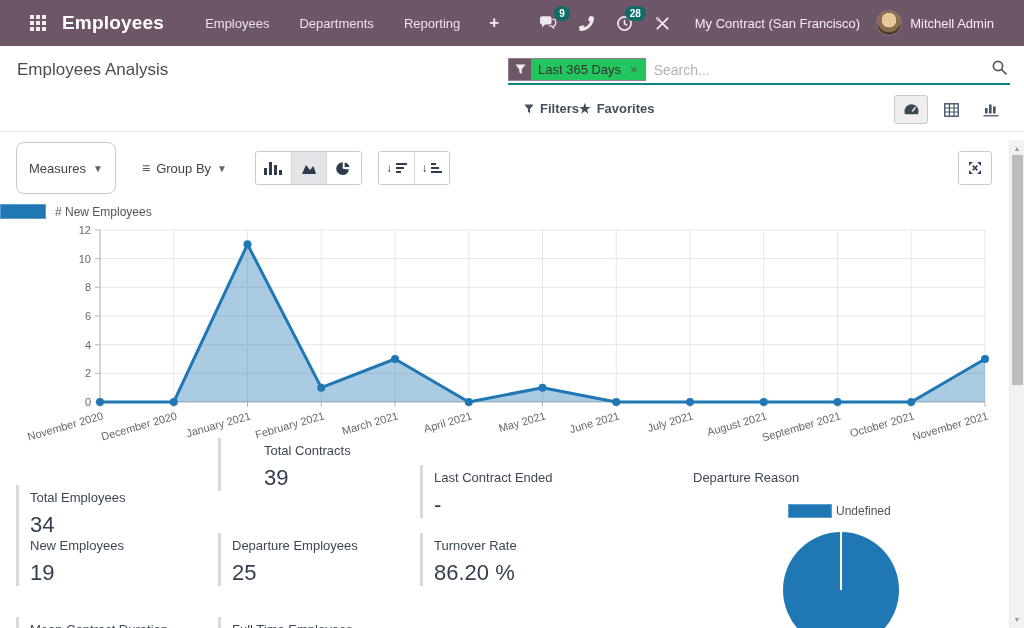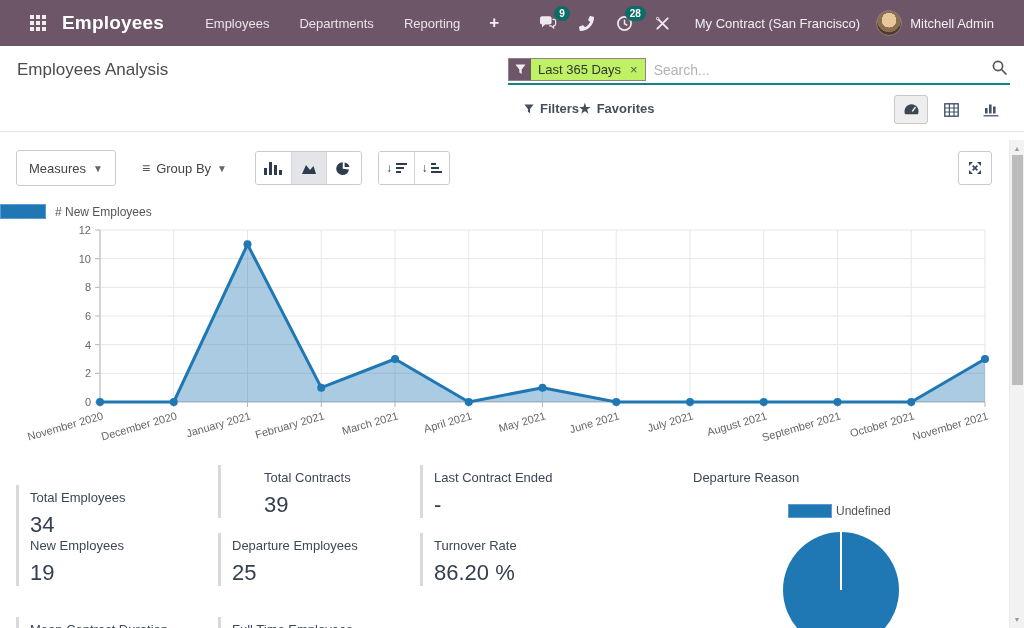--- a/index.html
+++ b/index.html
@@ -37,21 +37,21 @@
   .nav-user { font-size:13px; color:#f4eef3; cursor:pointer; }
 
   
   .breadcrumb { position:absolute; top:60px; left:17px; font-size:17px; color:#4c4c4c; }
   .searchbar {
     position:absolute; top:56px; left:508px; width:502px; height:29px;
     border-bottom:2px solid #11857f; display:flex; align-items:center;
   }
   .facet {
     display:flex; align-items:stretch; border:1px solid #967d91; height:23px;
-    margin-right:6px; background:#bef264; cursor:pointer;
+    margin-right:6px; background:#22c55e; cursor:pointer;
   }
   .facet-ico { width:22px; background:#6d5667; display:flex; align-items:center; justify-content:center; }
   .facet-label { font-size:13px; color:#333; padding:0 7px; display:flex; align-items:center; }
   .facet-x { font-size:13px; color:#555; padding:0 7px 0 2px; display:flex; align-items:center; cursor:pointer; }
   .search-input { flex:1; border:none; outline:none; font-size:14px; color:#555; font-family:"Liberation Sans",sans-serif; background:transparent; }
   .search-input::placeholder { color:#b3b3b3; }
   .search-mag { padding:0 2px 0 6px; cursor:pointer; }
 
   .fbar { position:absolute; top:101px; left:524px; display:flex; }
   .fbar .fitem { display:flex; align-items:center; gap:6px; font-size:13px; font-weight:bold; color:#454f5b; cursor:pointer; }
@@ -59,21 +59,21 @@
 
   .switcher { position:absolute; top:95px; right:16px; display:flex; align-items:center; gap:6px; }
   .sw-btn { width:34px; height:29px; display:flex; align-items:center; justify-content:center; cursor:pointer; border-radius:3px; }
   .sw-btn.active { border:1px solid #c8c8c8; background:#eeeeee; }
 
   .cp-divider { position:absolute; top:131px; left:0; width:1024px; border-top:1px solid #e5e5e5; }
 
   
   .toolbar { position:absolute; top:151px; left:16px; width:976px; height:34px; display:flex; align-items:center; }
   .btn {
-    border:1px solid #cacaca; background:#fff; height:36px; border-radius:3px;
+    border:1px solid #cacaca; background:#fff; height:52px; border-radius:8px;
     font-size:13px; color:#444; display:flex; align-items:center; padding:0 12px; gap:7px; cursor:pointer;
   }
   .caret { font-size:10px; color:#666; }
   .groupby { margin-left:26px; display:flex; align-items:center; gap:6px; font-size:13px; color:#444; cursor:pointer; }
   .hamb { font-size:14px; color:#555; }
   .btn-group { display:flex; border:1px solid #cacaca; border-radius:3px; overflow:hidden; margin-left:28px; height:34px; }
   .btn-group.sort { margin-left:16px; }
   .seg { width:35px; display:flex; align-items:center; justify-content:center; cursor:pointer; background:#fff; }
   .seg + .seg { border-left:1px solid #d6d6d6; }
   .seg.active { background:#e3e5e9; }
@@ -363,21 +363,21 @@
     <circle cx="763.75" cy="180" r="4" fill="#1f77b4"></circle>
     <circle cx="837.5" cy="180" r="4" fill="#1f77b4"></circle>
     <circle cx="911.25" cy="180" r="4" fill="#1f77b4"></circle>
     <circle cx="985" cy="137" r="4" fill="#1f77b4"></circle>
   </svg>
 
 <div class="tile" style="left:16px;top:485px;width:192px;">
   <div class="lbl">Total Employees</div>
   <div class="val">34</div>
 </div>
-<div class="tile" style="left:218px;top:465px;width:192px;padding-left:43px;">
+<div class="tile" style="left:218px;top:438px;width:192px;padding-left:43px;">
   <div class="lbl">Total Contracts</div>
   <div class="val">39</div>
 </div>
 <div class="tile" style="left:420px;top:465px;width:240px;">
   <div class="lbl">Last Contract Ended</div>
   <div class="val">-</div>
 </div>
 <div class="tile" style="left:16px;top:533px;width:192px;">
   <div class="lbl">New Employees</div>
   <div class="val">19</div>

